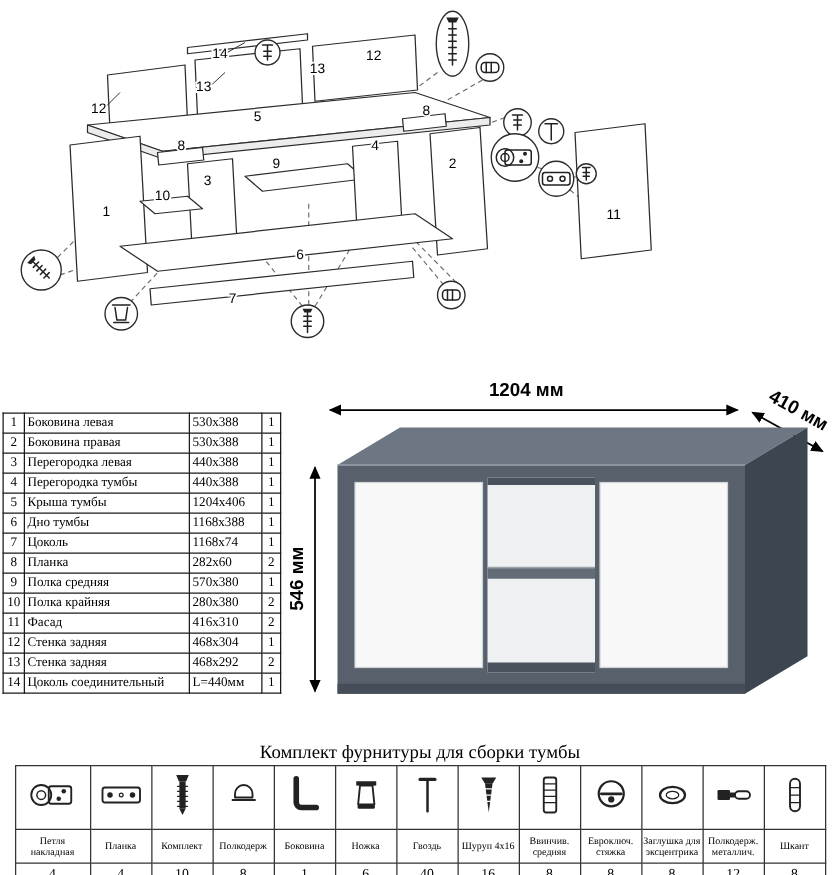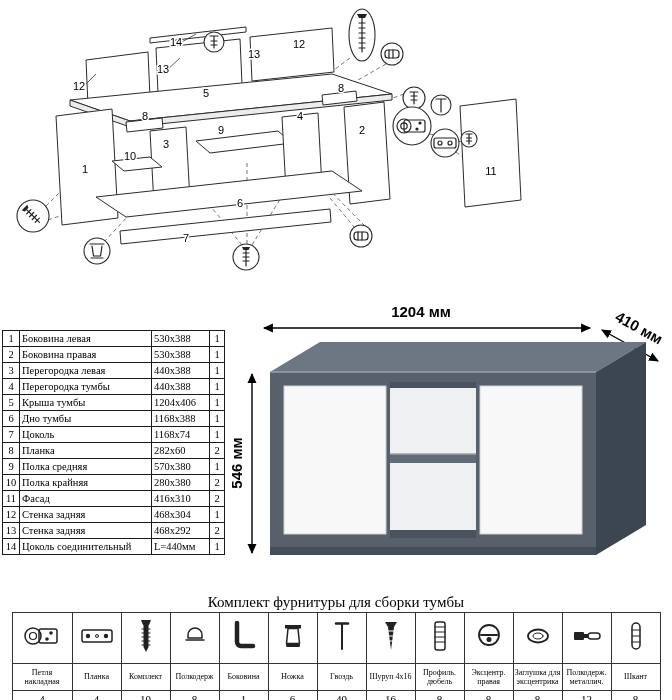--- a/index.html
+++ b/index.html
@@ -379,22 +379,22 @@
         </tr>
       <tr id="hw-row-names">
           <td class="hw-name-cell">Петля накладная</td>
           <td class="hw-name-cell">Планка</td>
           <td class="hw-name-cell">Комплект</td>
           <td class="hw-name-cell">Полкодерж</td>
           <td class="hw-name-cell">Боковина</td>
           <td class="hw-name-cell">Ножка</td>
           <td class="hw-name-cell">Гвоздь</td>
           <td class="hw-name-cell">Шуруп 4x16</td>
-          <td class="hw-name-cell">Профиль. дюбель</td>
-          <td class="hw-name-cell">Эксцентр. правая</td>
+          <td class="hw-name-cell">Ввинчив. средняя</td>
+          <td class="hw-name-cell">Евроключ. стяжка</td>
           <td class="hw-name-cell">Заглушка для эксцентрика</td>
           <td class="hw-name-cell">Полкодерж. металлич.</td>
           <td class="hw-name-cell">Шкант</td>
         </tr>
       <tr id="hw-row-qty">
           <td class="hw-qty-cell">4</td>
           <td class="hw-qty-cell">4</td>
           <td class="hw-qty-cell">10</td>
           <td class="hw-qty-cell">8</td>
           <td class="hw-qty-cell">1</td>

